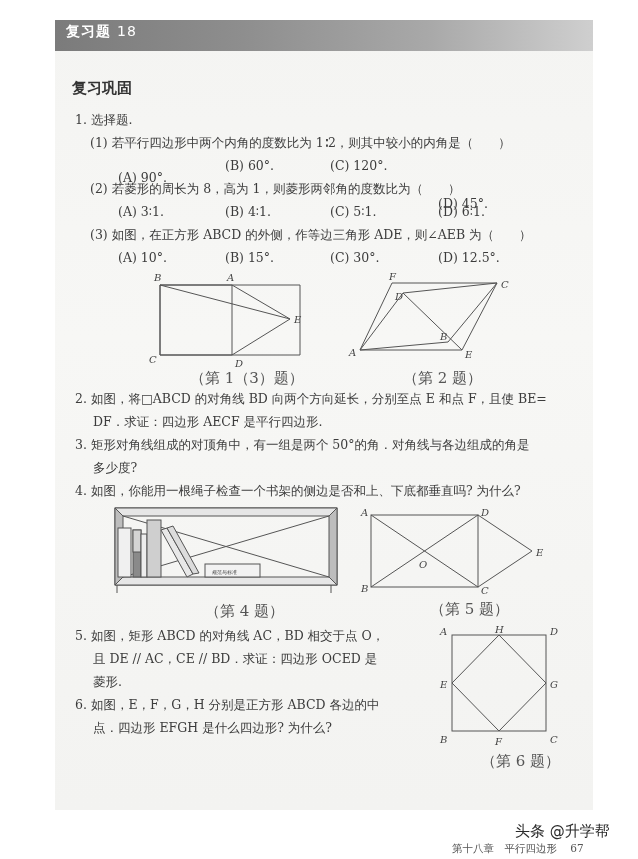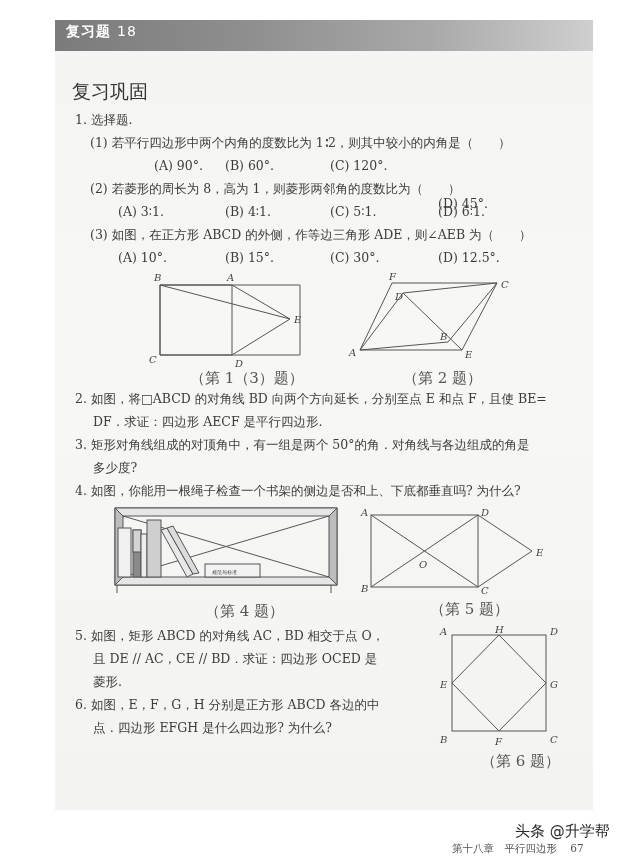--- a/index.html
+++ b/index.html
@@ -13,21 +13,21 @@
     position: absolute; left: 55px; top: 20px; width: 538px; height: 31px;
     background: linear-gradient(90deg, #7b7b7b 0%, #8e8e8e 35%, #a9a9a9 70%, #cfcfcf 100%);
   }
   .header-title {
     position: absolute; left: 66px; top: 23px; font-family: "DejaVu Sans", sans-serif;
     font-size: 14px; font-weight: bold; color: #ffffff; letter-spacing: 1px;
   }
   .header-num { font-weight: normal; margin-left: 6px; }
   .section-title {
     position: absolute; left: 72px; top: 79px; font-family: "DejaVu Sans", sans-serif;
-    font-size: 19px; font-weight: normal; color: #333333;
+    font-size: 15px; font-weight: bold; color: #333333;
   }
   .line { position: absolute; font-size: 12.5px; white-space: nowrap; color: #3c3c3c; }
   .opt { position: absolute; font-size: 12.5px; white-space: nowrap; color: #3c3c3c; }
   .caption { position: absolute; font-size: 15px; color: #555; white-space: nowrap; }
   svg { position: absolute; overflow: visible; }
   svg line, svg polyline, svg polygon, svg rect { stroke: #555; stroke-width: 1; fill: none; }
   svg text { font-family: "DejaVu Serif", serif; font-style: italic; font-size: 10px; fill: #444; }
   .footer { position: absolute; left: 452px; top: 842px; font-size: 10.5px; color: #555; white-space: nowrap; }
   .watermark { position: absolute; left: 515px; top: 822px; font-family: "DejaVu Sans", sans-serif; font-size: 15px; color: #2b2b2b; white-space: nowrap; }
 </style>
@@ -37,21 +37,21 @@
 <div class="page"></div>
 <div class="header-bar"></div>
 <div class="header-title">
   <span>复习题</span><span class="header-num">18</span>
 </div>
 
 <div class="section-title">复习巩固</div>
 
 <div class="line" style="left:75px;top:112px;">1. 选择题.</div>
 <div class="line" style="left:90px;top:135px;">(1) 若平行四边形中两个内角的度数比为 1∶2，则其中较小的内角是（　　）</div>
-<div class="opt" style="left:118px;top:158px;margin-left:36px;">(A) 90°.</div>
+<div class="opt" style="left:118px;top:170px;">(A) 90°.</div>
 <div class="opt" style="left:225px;top:158px;">(B) 60°.</div>
 <div class="opt" style="left:330px;top:158px;">(C) 120°.</div>
 <div class="opt" style="left:438px;top:158px;margin-top:38px;">(D) 45°.</div>
 
 <div class="line" style="left:90px;top:181px;">(2) 若菱形的周长为 8，高为 1，则菱形两邻角的度数比为（　　）</div>
 <div class="opt" style="left:118px;top:204px;">(A) 3∶1.</div>
 <div class="opt" style="left:225px;top:204px;">(B) 4∶1.</div>
 <div class="opt" style="left:330px;top:204px;">(C) 5∶1.</div>
 <div class="opt" style="left:438px;top:204px;">(D) 6∶1.</div>
 

